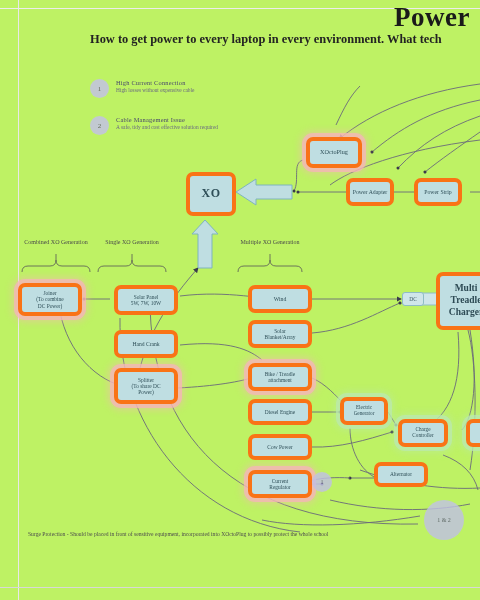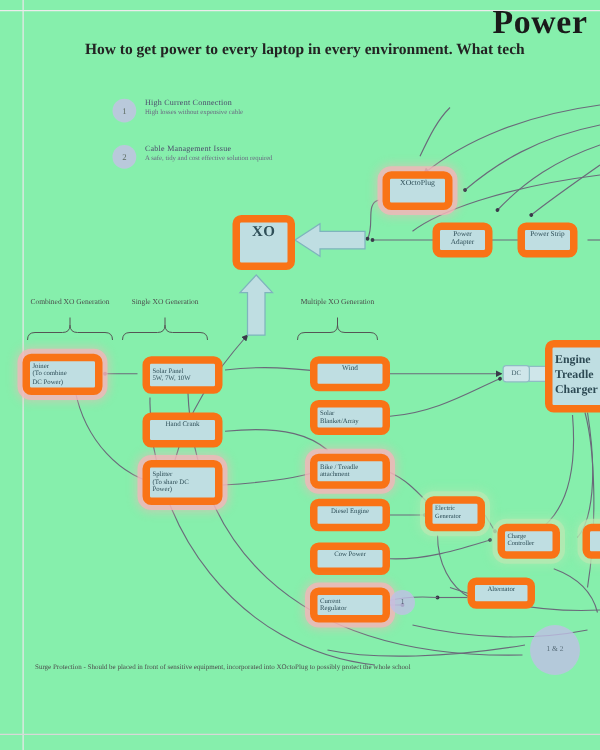--- a/index.html
+++ b/index.html
@@ -4,35 +4,35 @@
 <style>
   html,body{margin:0;padding:0;}
   body{
     width:480px;height:600px;overflow:hidden;
     background:#ffffff;
     font-family:"Liberation Serif", serif;
     color:#333;
   }
   #page{
     position:relative;width:480px;height:600px;
-    background:#86efac;
+    background:#bef264;
     overflow:hidden;
   }
   
   .page-edge-left{position:absolute;left:18px;top:0;width:1px;height:600px;background:#e8e8e8;}
   .page-edge-top{position:absolute;left:0;top:8px;width:480px;height:1px;background:#ececec;}
   .page-edge-bottom{position:absolute;left:0;bottom:12px;width:480px;height:1px;background:#d8d8d8;}
 
   #title{
     position:absolute;right:10px;top:2px;
     font-family:"Liberation Serif", serif;
     font-weight:700;font-size:27px;letter-spacing:.5px;color:#1a1a1a;
   }
   #subtitle{
-    position:absolute;left:68px;top:32px;
+    position:absolute;left:90px;top:32px;
     font-family:"Liberation Serif", serif;
     font-weight:700;font-size:12.4px;color:#232323;
     white-space:nowrap;
     text-align:center;
   }
 
   
   .legend-item{position:absolute;}
   .legend-bullet{
     position:absolute;left:0;top:0;width:19px;height:19px;border-radius:50%;
@@ -44,22 +44,22 @@
     position:absolute;left:26px;top:0;font-size:6.4px;color:#4b4b6b;white-space:nowrap;
     letter-spacing:.2px;
   }
   .legend-sub{
     position:absolute;left:26px;top:8px;font-size:5.4px;color:#6a6a82;white-space:nowrap;
   }
 
   
   .node{
     position:absolute;box-sizing:border-box;
-    background:#bfdee2;border:6px solid #f97316;border-radius:7px;
-    display:flex;align-items:flex-start;justify-content:center;text-align:center;
+    background:#bfdee2;border:4px solid #f97316;border-radius:7px;
+    display:flex;align-items:center;justify-content:center;text-align:center;
     color:#2f4f58;font-family:"Liberation Serif",serif;
     line-height:1.12;
     padding:1px 2px;
   }
   .node.glow-pink{box-shadow:0 0 0 4px rgba(246,180,185,.75), 0 0 7px 6px rgba(246,180,185,.45);}
   .node.glow-green{box-shadow:0 0 0 4px rgba(186,232,178,.7), 0 0 7px 6px rgba(186,232,178,.4);}
   .node .l{display:block;}
 
   
   #node-xo{font-size:12px;font-weight:700;letter-spacing:.5px;}
@@ -316,21 +316,21 @@
 
   <div class="node" style="left:374px;top:462px;width:54px;height:25px;font-size:5.4px;">
     <span>Alternator</span>
   </div>
 
   <div class="chip" style="left:402px;top:292px;width:22px;height:14px;">
     <span>DC</span>
   </div>
 
   <div class="node" id="node-multi-battery-charger" style="left:436px;top:272px;width:60px;height:58px;flex-direction:column;">
-    <span class="l">Engine</span>
+    <span class="l">Multi</span>
     <span class="l">Treadle</span>
     <span class="l">Charger</span>
   </div>
 
   <div class="callout" style="left:312px;top:472px;width:20px;height:20px;">
     <span>1</span>
   </div>
   <div class="callout" style="left:424px;top:500px;width:40px;height:40px;">
     <span>1 &amp; 2</span>
   </div>

